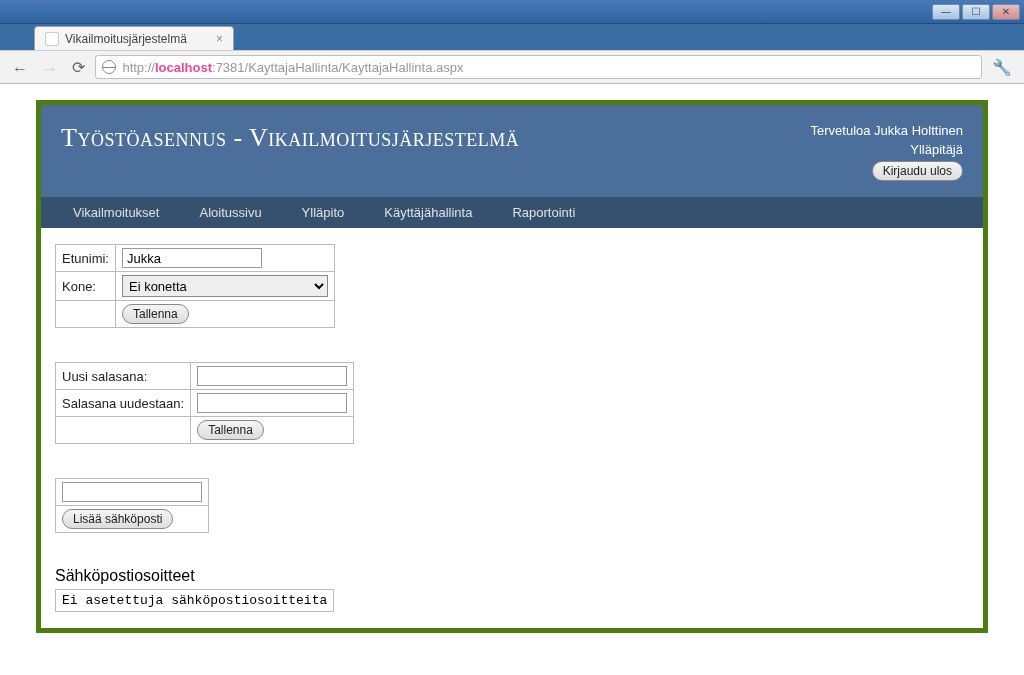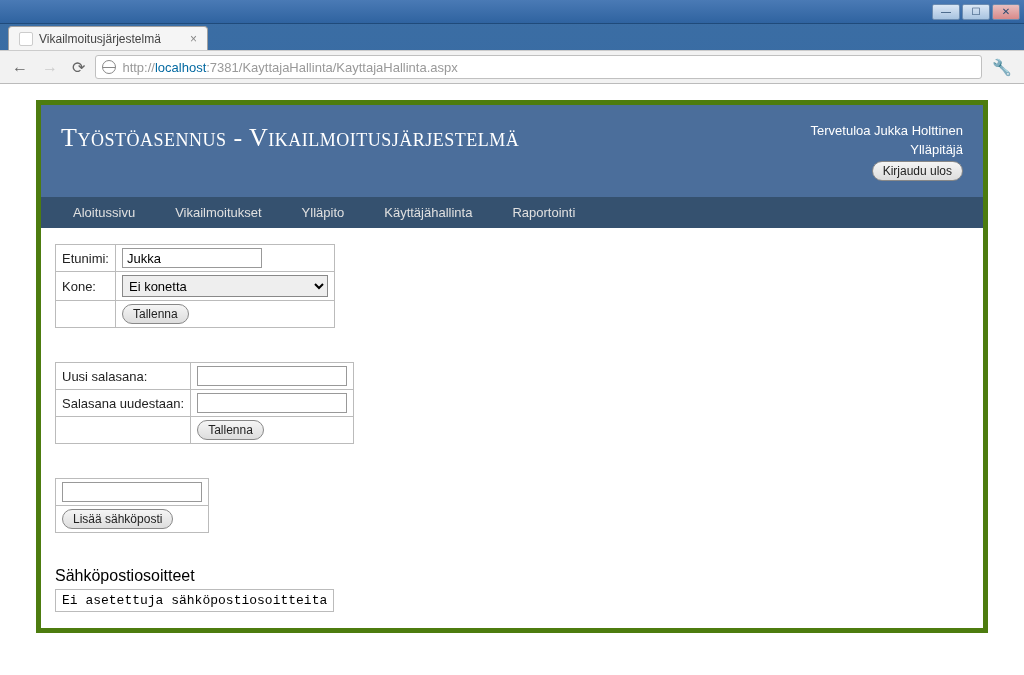--- a/index.html
+++ b/index.html
@@ -33,20 +33,21 @@
   font-size: 10px;
   color: #2a4a70;
   cursor: pointer;
 }
 .win-btn.close { background: linear-gradient(to bottom, #e8bfbf, #d88a8a); }
 .tabstrip {
   height: 26px;
   display: flex;
   align-items: flex-end;
   padding-left: 8px;
+  margin-left: 26px;
 }
 .browser-tab {
   background: #f5f5f5;
   border: 1px solid #a0a0a0;
   border-bottom: none;
   border-radius: 4px 4px 0 0;
   height: 24px;
   display: flex;
   align-items: center;
   padding: 0 10px;
@@ -76,21 +77,21 @@
   border-radius: 3px;
   height: 24px;
   display: flex;
   align-items: center;
   padding: 0 6px;
   gap: 6px;
 }
 .globe { width: 14px; height: 14px; border: 1px solid #888; border-radius: 50%; position: relative; }
 .globe:before { content:''; position:absolute; left:0; right:0; top:50%; border-top:1px solid #888; }
 .url-text { font-size: 13px; color: #999; }
-.url-text .host { color: #0369a1; font-weight: 400; }
+.url-text .host { color: #ec4899; font-weight: 700; }
 .wrench { font-size: 16px; color: #666; cursor: pointer; padding: 2px 4px; }
 .viewport {
   background: #fff;
   height: calc(675px - 24px - 26px - 34px);
   padding: 16px 36px;
   overflow: auto;
 }
 .page {
   border: 5px solid #4d7c0f;
 }
@@ -197,22 +198,22 @@
     <div class="banner">
       <div class="banner-title">Työstöasennus - Vikailmoitusjärjestelmä</div>
       <div class="banner-right">
         <div>Tervetuloa Jukka Holttinen</div>
         <div>Ylläpitäjä</div>
         <button class="btn">Kirjaudu ulos</button>
       </div>
     </div>
 
     <div class="topnav">
+      <div class="topnav-item">Vikailmoitukset</div>
       <div class="topnav-item">Aloitussivu</div>
-      <div class="topnav-item">Vikailmoitukset</div>
       <div class="topnav-item">Ylläpito</div>
       <div class="topnav-item">Käyttäjähallinta</div>
       <div class="topnav-item">Raportointi</div>
     </div>
 
     <div class="content">
 
       
       <table class="form">
         <tbody>

